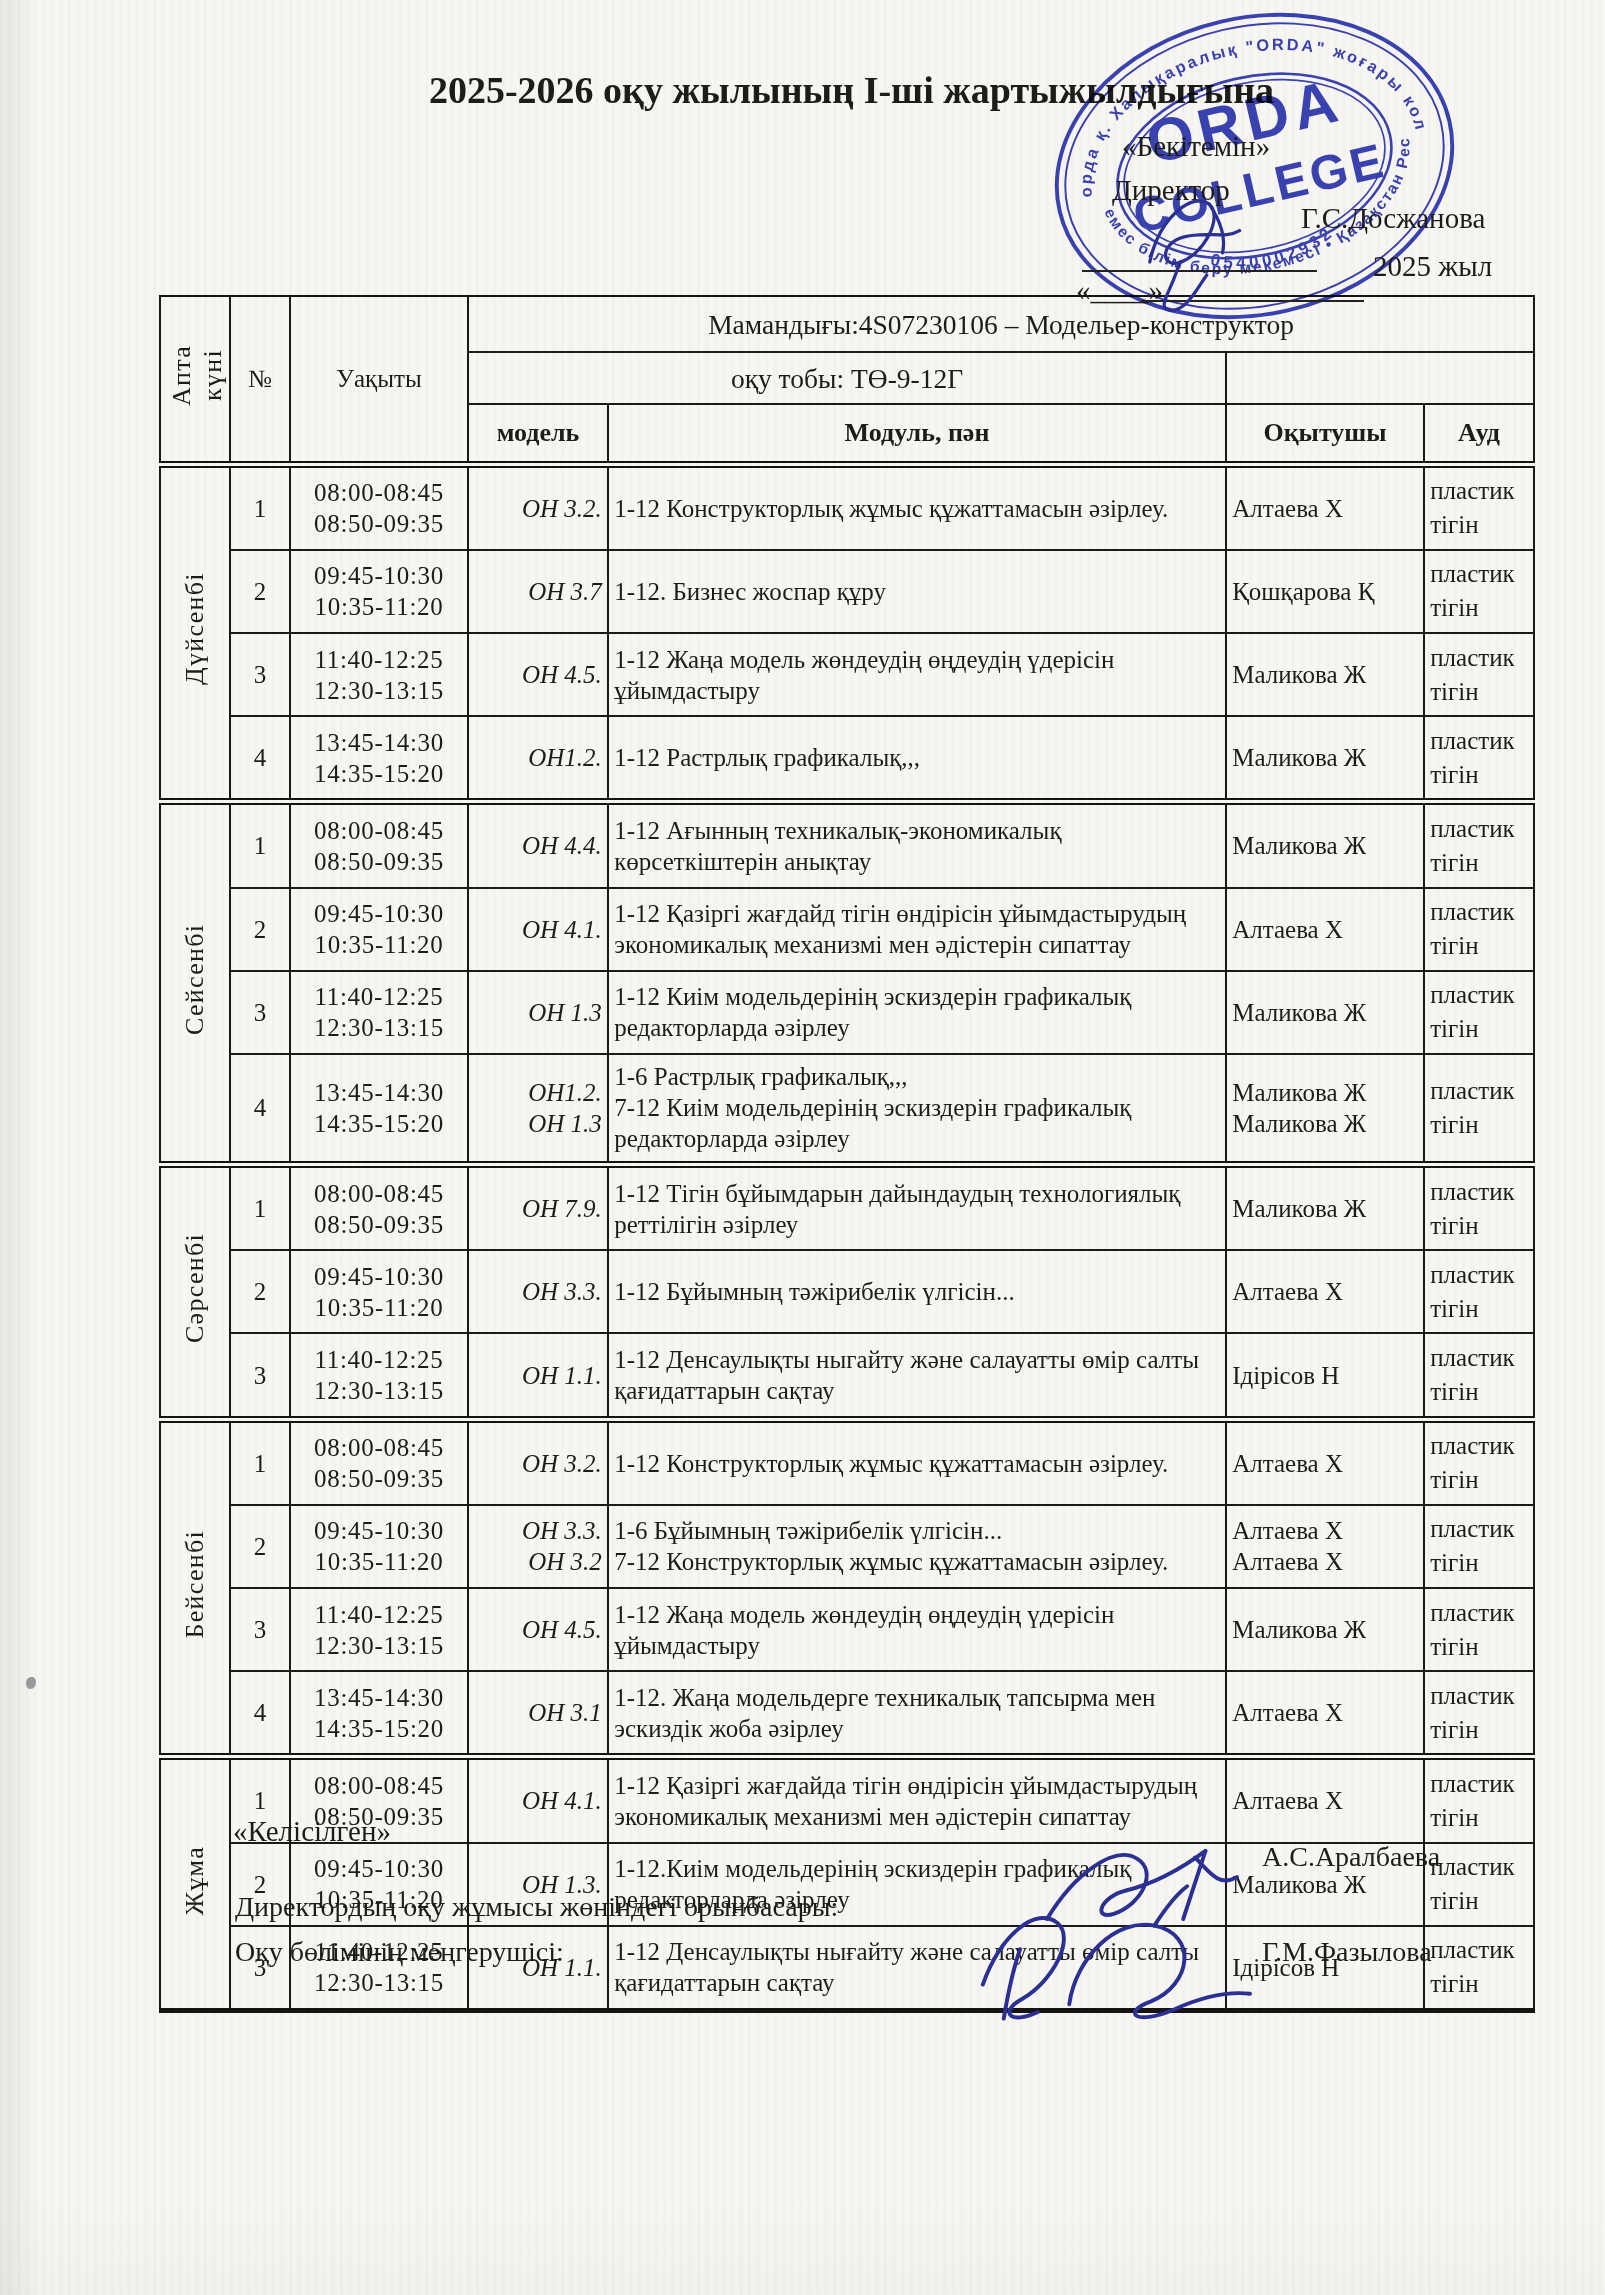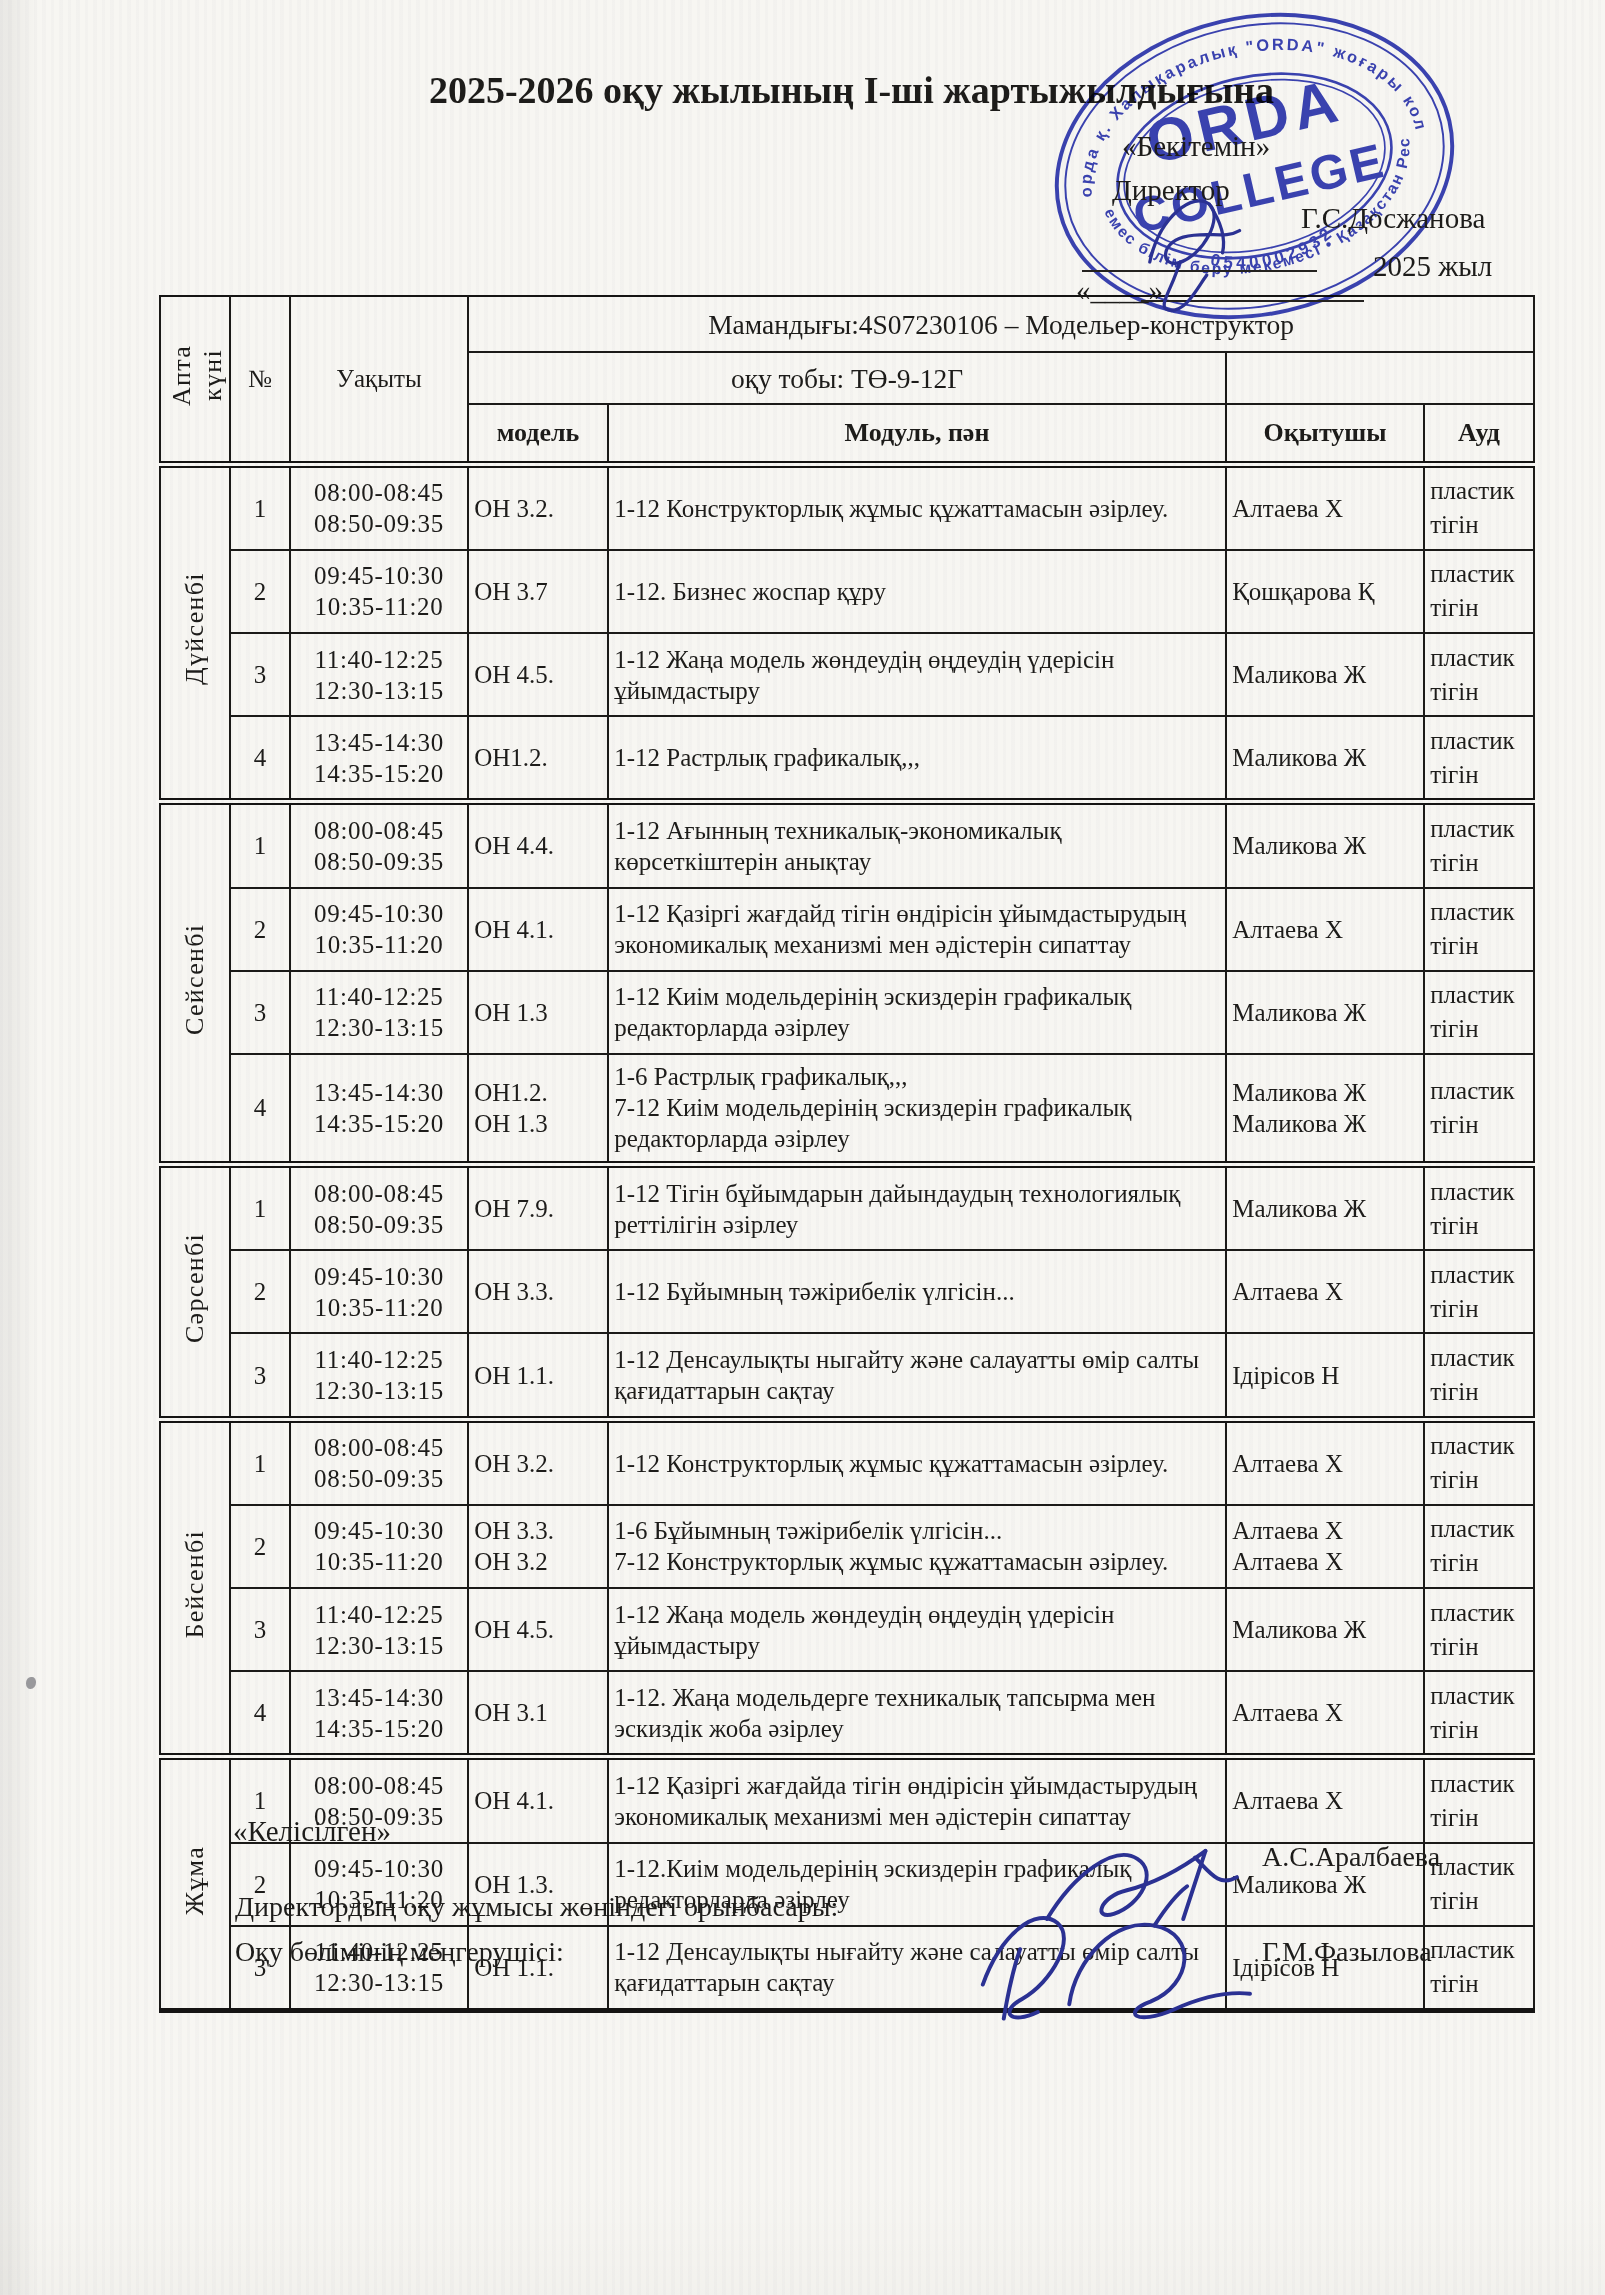--- a/index.html
+++ b/index.html
@@ -45,21 +45,21 @@
   .h-group{font-weight:bold;font-size:27.5px;height:37px;}
   .h-cols th{font-weight:bold;font-size:26px;height:42px;}
   .h-day,.h-num,.h-time{font-size:25px;}
   .vert{display:inline-block;writing-mode:vertical-rl;transform:rotate(180deg);
         letter-spacing:1.3px;font-size:26px;}
   .c-day{text-align:center;}
   .c-day .vert{max-height:111px;line-height:34px;}
   .c-num{text-align:center;}
   .c-time{text-align:center;font-weight:bold;letter-spacing:0.7px;}
   .c-time div{white-space:nowrap;}
-  .c-idx{text-align:left;}
+  .c-idx{text-align:right;font-style:italic;}
   .c-mod{text-align:left;padding-left:11.8px;padding-right:15.7px;}
   .c-tea{text-align:left;padding-left:14.4px;}
   .c-room{text-align:left;padding-left:10.5px;line-height:34px;}
   .sched tbody tr{height:60px;}
   .sched tbody tr:first-child > th,
   .sched tbody tr:first-child > td{border-top:7.2px double #151413;}
   .sched thead tr:first-child > th{border-top:2.6px solid #151413;}
   .sched tbody:last-child tr:last-child > td,
   .sched tbody:last-child tr:first-child > th{border-bottom:5.9px solid #151413;}
   

